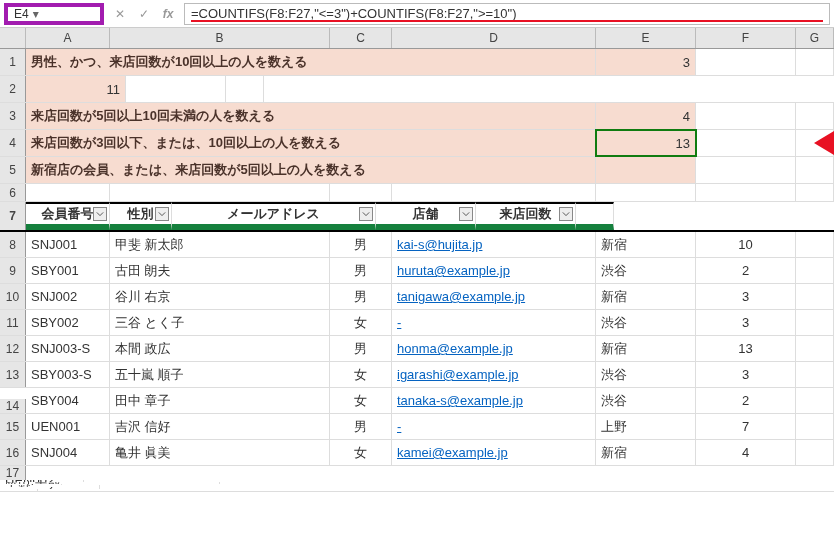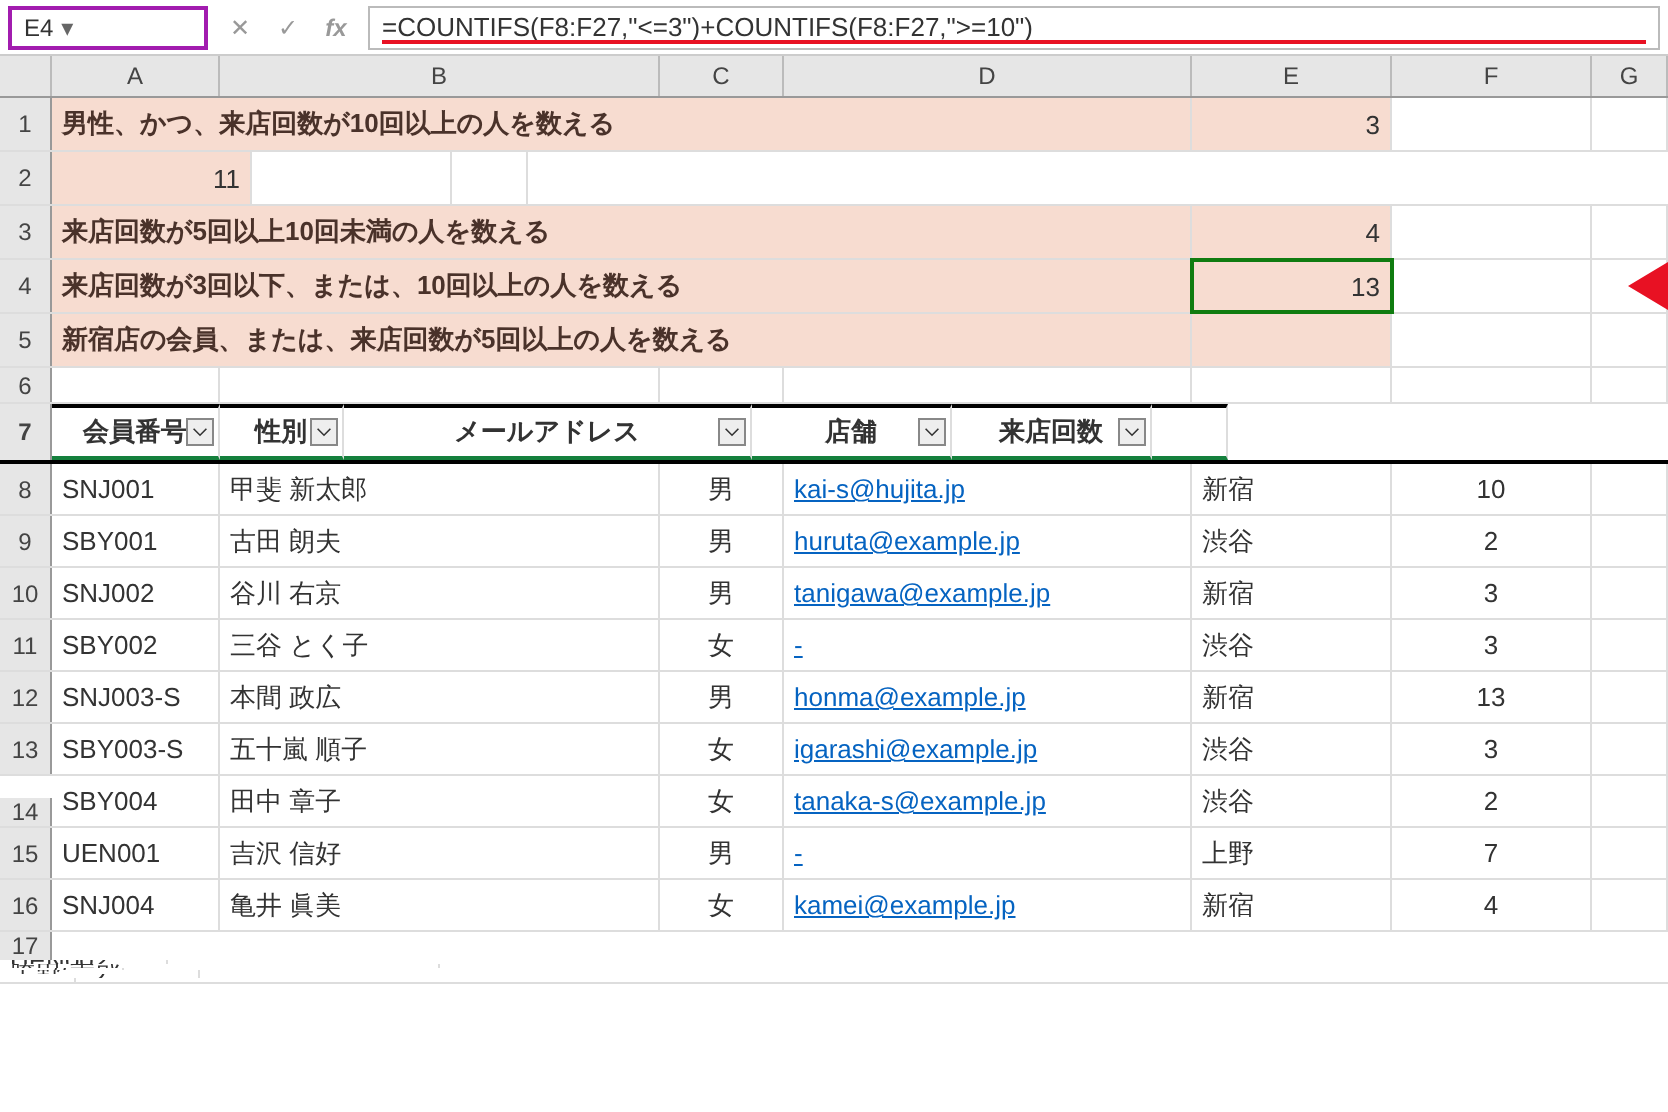--- a/index.html
+++ b/index.html
@@ -1,38 +1,38 @@
 <!DOCTYPE html>
 <html><head>
 <meta charset="utf-8">
 <style>
 *{margin:0;padding:0;box-sizing:border-box}
 body{font-family:'Meiryo','MS PGothic',sans-serif;font-size:13px;color:#333;background:#fff;width:834px;height:556px;overflow:hidden}
 .fbar{height:28px;display:flex;align-items:center;border-bottom:1px solid #ccc;background:#fff;padding:2px 4px}
-.nbox{width:100px;height:22px;border:2px solid #a21caf;display:flex;align-items:center;padding:0 6px;font-size:12px;background:#fff}
+.nbox{width:100px;height:22px;border:4px solid #a21caf;display:flex;align-items:center;padding:0 6px;font-size:12px;background:#fff}
 .dd{width:14px;text-align:center;color:#666}
 .fxbtns{display:flex;margin-left:4px}
 .fxb{width:24px;height:22px;display:flex;align-items:center;justify-content:center;color:#999;font-size:12px}
 .fxi{font-style:italic;font-weight:bold}
 .fin{flex:1;height:22px;border:1px solid #bbb;margin-left:4px;display:flex;align-items:center;padding:0 6px;font-size:13px;position:relative}
 .underline{position:absolute;bottom:2px;left:6px;right:6px;height:2px;background:#e81123}
 .grid{display:flex;flex-direction:column}
 .colh{display:flex;background:#e6e6e6;border-bottom:1px solid #999}
 .rh,.ch{border-right:1px solid #bbb;display:flex;align-items:center;justify-content:center;font-size:12px;color:#444;background:#e6e6e6}
 .rh{width:26px;height:100%}
 .ch{height:20px}
 .row{display:flex;border-bottom:1px solid #ddd;position:relative}
 .rn{width:26px;background:#e6e6e6;border-right:1px solid #999;display:flex;align-items:center;justify-content:center;font-size:12px;color:#444}
 .cell{border-right:1px solid #ddd;display:flex;align-items:center;padding:0 5px;font-size:13px;height:100%;overflow:hidden;white-space:nowrap}
 .cA{width:84px}.cB{width:220px}.cC{width:62px}.cD{width:204px}.cE{width:100px}.cF{width:100px}.cG{width:38px}
 .peach{background:#f7dcd0}
 .bold{font-weight:bold;color:#4a322a}
 .sel{outline:2px solid #107c10;outline-offset:-1px;position:relative;z-index:2}
 .hdr{background:#fff;font-weight:bold;border-bottom:2px solid #000}
-.hdr .cell{border-top:2px solid #000;border-bottom:2px solid #15803d;position:relative}
+.hdr .cell{border-top:2px solid #000;border-bottom:6px solid #15803d;position:relative}
 .fbtn{position:absolute;right:2px;top:50%;transform:translateY(-50%);width:14px;height:14px;border:1px solid #888;background:#eee;display:flex;align-items:center;justify-content:center}
 .fbtn svg{width:8px;height:8px}
 .lnk{color:#0563c1;text-decoration:underline}
 .ar{text-align:right;justify-content:flex-end}
 .ctr{justify-content:center}
 .arrow{position:absolute;right:-60px;top:50%;transform:translateY(-50%);z-index:5}
 .merged{width:570px}
 </style>
 </head>
 <body>

